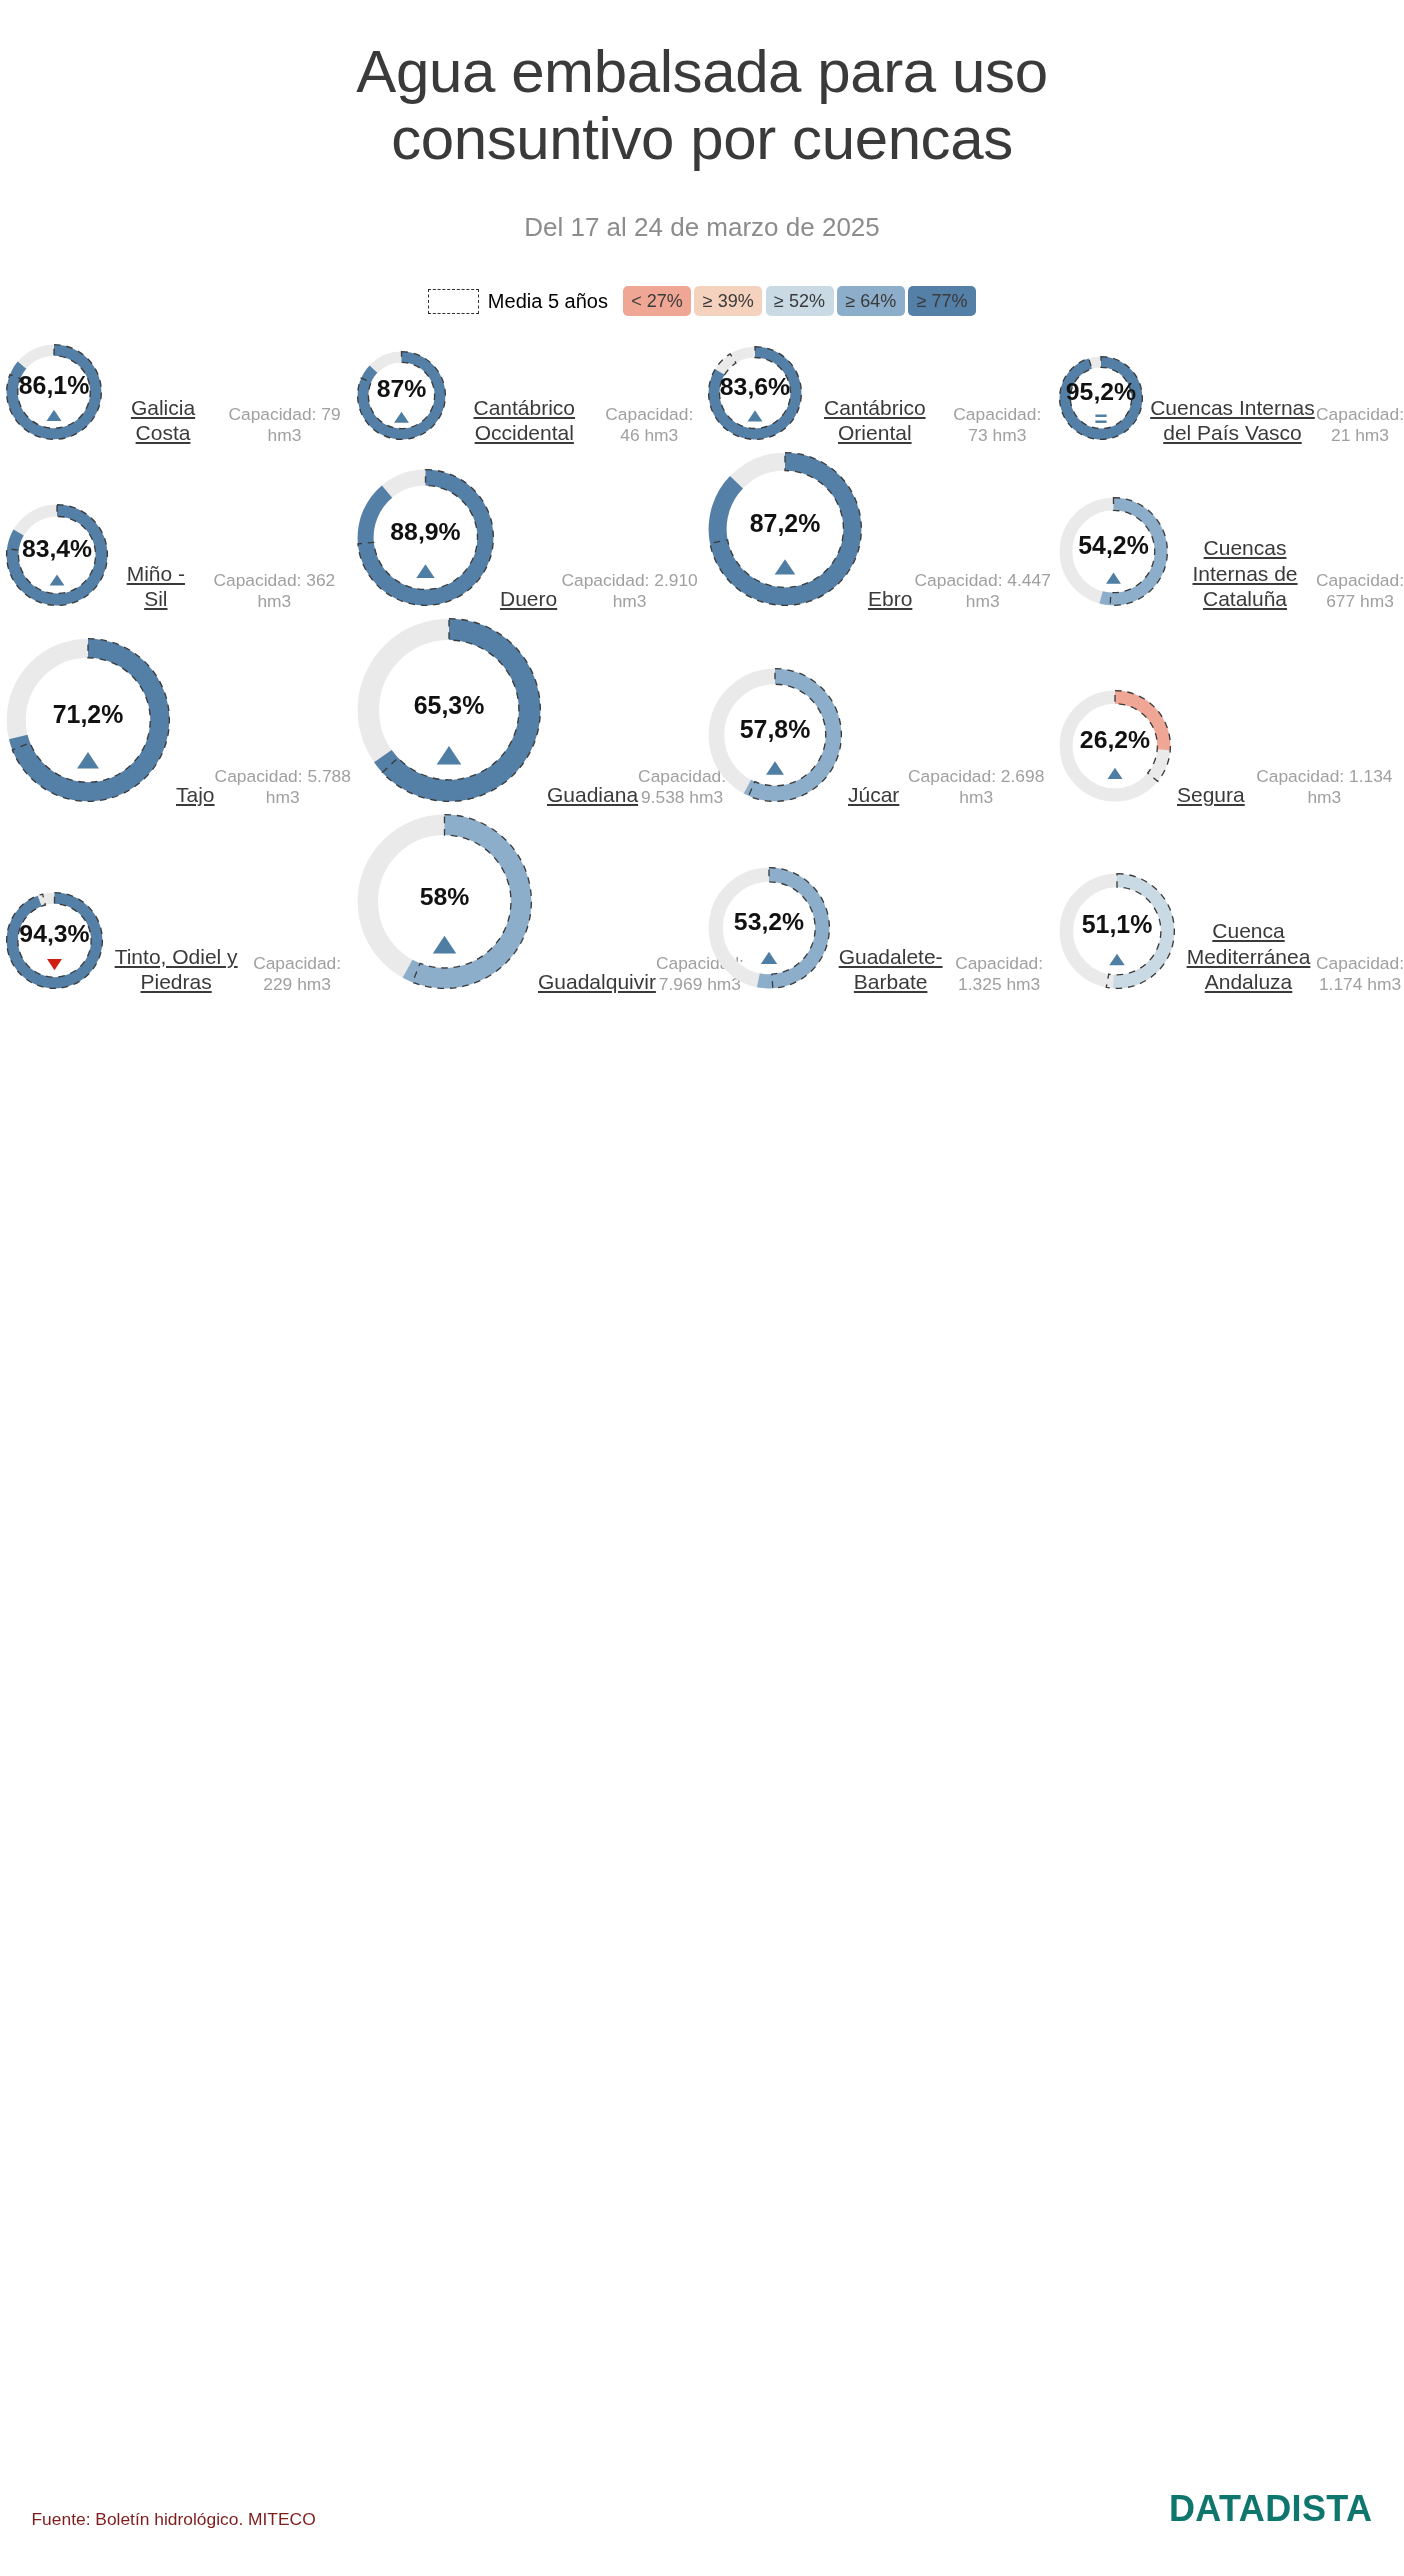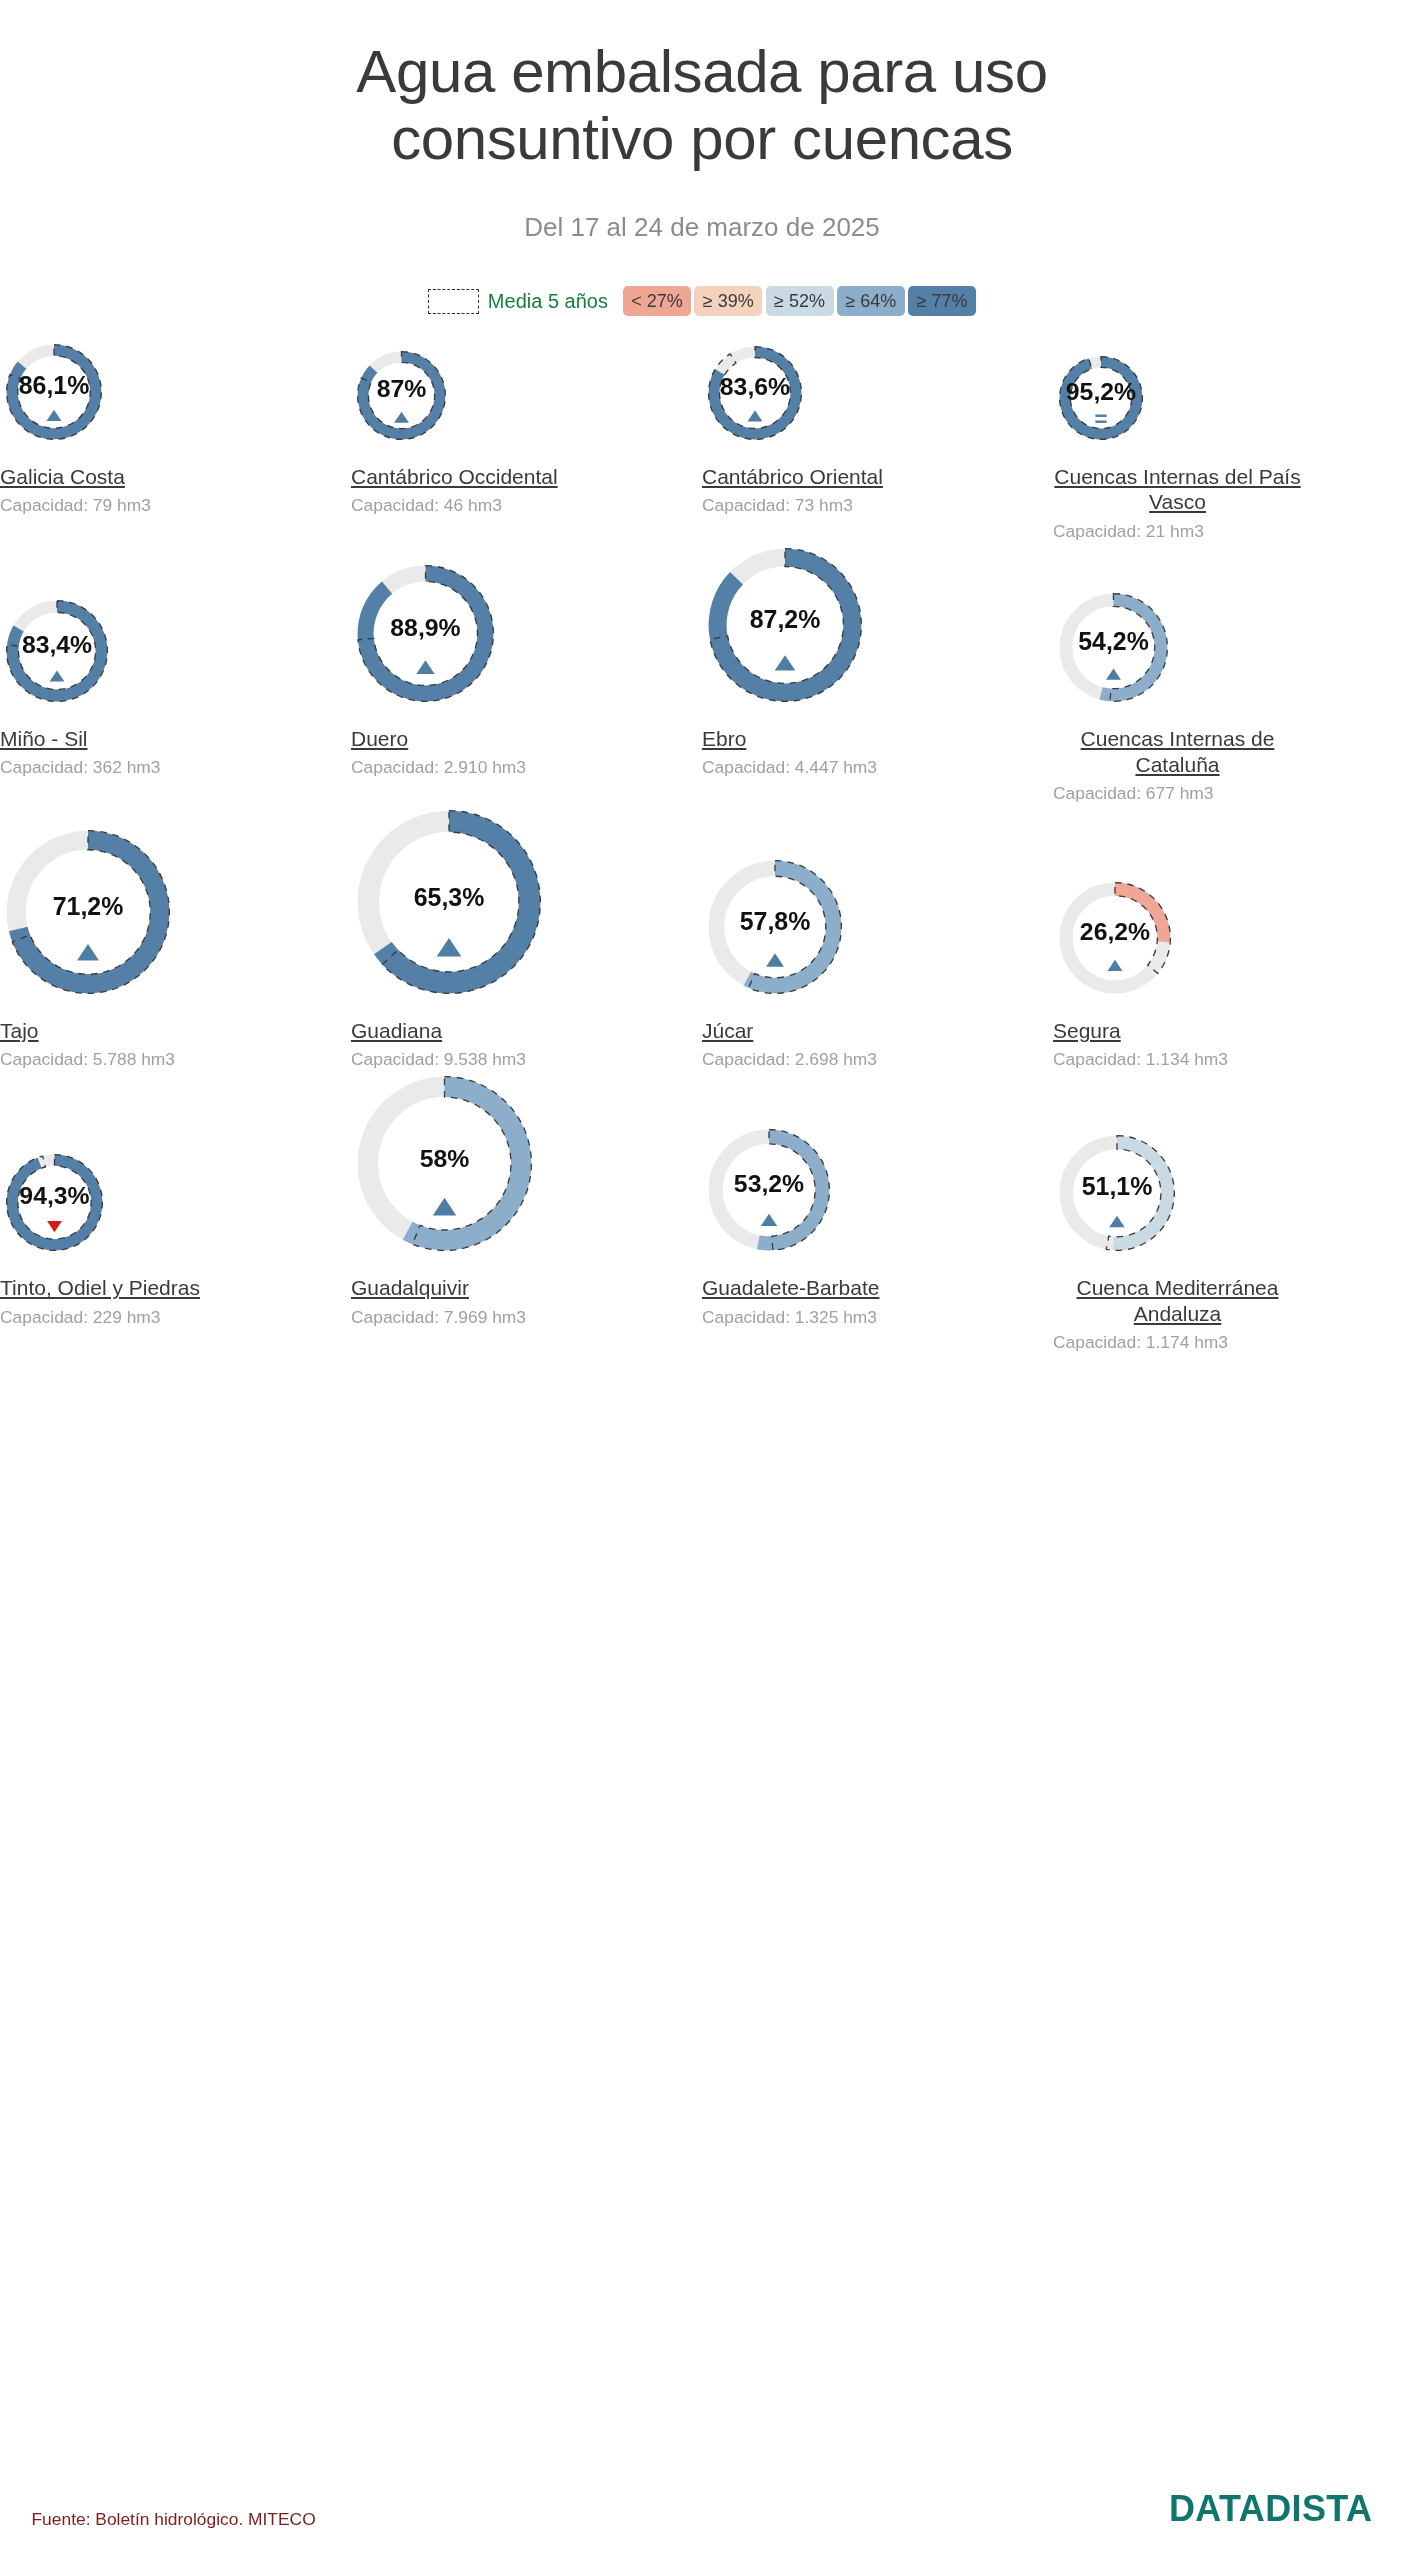--- a/index.html
+++ b/index.html
@@ -42,21 +42,21 @@
   }
   .legend-avg-box {
     width: 51px;
     height: 25px;
     border: 1.7px dashed #2f2f2f;
     background: #fff;
     margin-right: 9px;
   }
   .legend-avg-label {
     font-size: 20px;
-    color: #15803d;
+    color: #000000;
     margin-right: 15px;
     white-space: nowrap;
   }
   .legend-swatches { display: flex; gap: 3.3px; }
   .legend-swatch {
     min-width: 68px;
     height: 30px;
     border-radius: 5px;
     display: flex;
     align-items: center;
@@ -73,22 +73,22 @@
     position: relative;
   }
   .row {
     display: flex;
     width: 1404px;
     align-items: flex-start;
   }
   .cell {
     width: 351px;
     display: flex;
-    flex-direction: column;
-    align-items: flex-start;
+    flex-direction: row;
+    align-items: flex-end;
   }
   .donut-wrap {
     display: flex;
     align-items: flex-end;
     justify-content: center;
   }
   .pct-text {
     font-size: 30px;
     font-weight: 700;
     fill: #111111;

